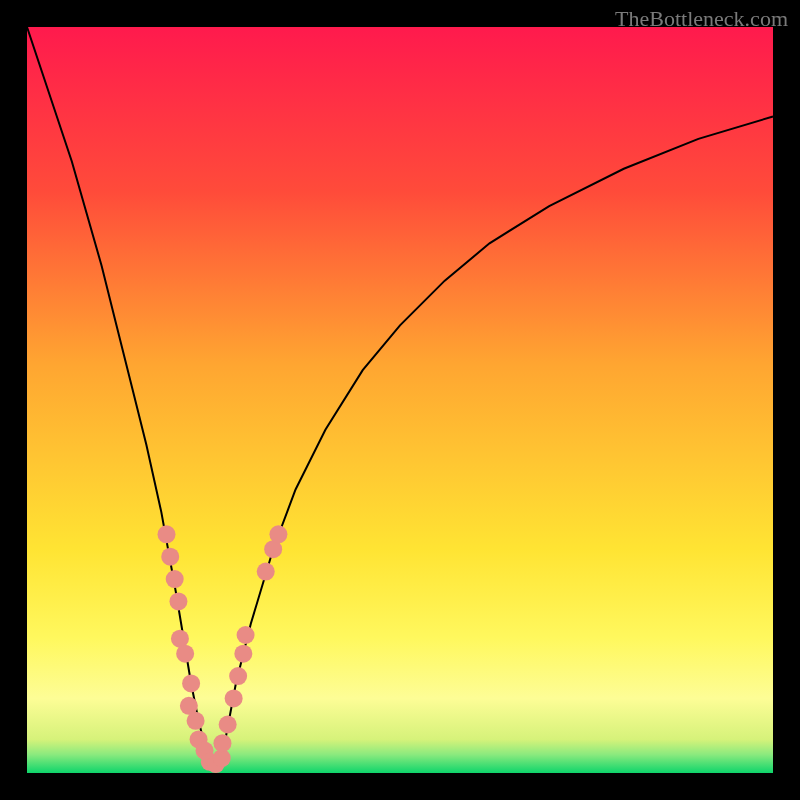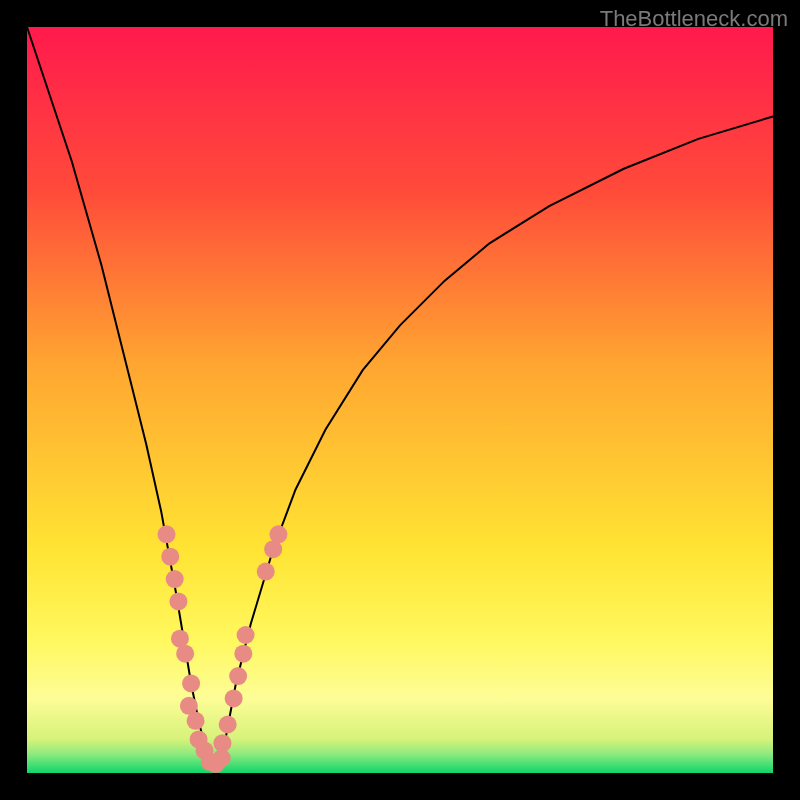--- a/index.html
+++ b/index.html
@@ -28,20 +28,21 @@
     overflow: visible;
   }
   .watermark {
     position: absolute;
     top: 6px;
     right: 12px;
     color: #7a7a7a;
     font-size: 22px;
     letter-spacing: 0px;
     font-weight: 500;
+    font-family: Liberation Serif, serif;
   }
 </style>
 </head>
 <body>
 
 <div class="watermark">TheBottleneck.com</div>
 
 <div class="frame">
   <svg class="plot-area" viewBox="0 0 746 746" preserveAspectRatio="none">
     <defs>

